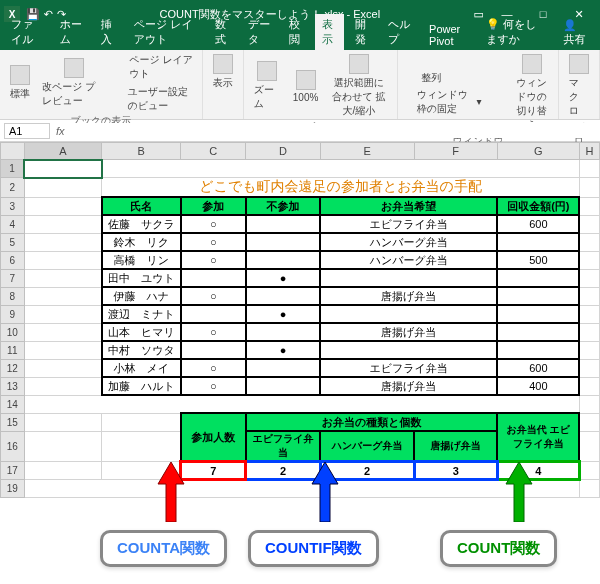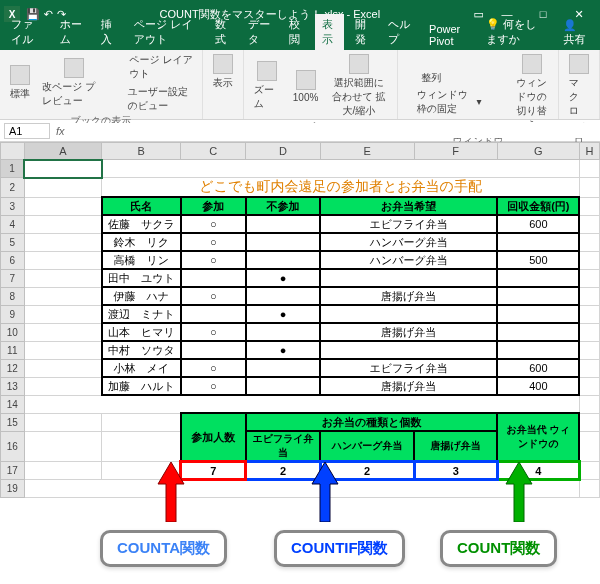--- a/index.html
+++ b/index.html
@@ -326,21 +326,21 @@
           <th class="rowh">14</th>
           <td colspan="7"></td>
           <td></td>
         </tr>
   <tr>
           <th class="rowh">15</th>
           <td></td>
           <td></td>
     <td class="sumhdr" rowspan="2">参加人数</td>
     <td class="sumhdr" colspan="3">お弁当の種類と個数</td>
-    <td class="sumhdr" rowspan="2" style="font-size:10px">お弁当代 ウィンドウの</td>
+    <td class="sumhdr" rowspan="2" style="font-size:10px">お弁当代 エビフライ弁当</td>
     <td></td>
         </tr>
   <tr>
           <th class="rowh">16</th>
           <td></td>
           <td></td>
     <td class="sumhdr" style="font-size:10px">エビフライ弁当</td>
     <td class="sumhdr" style="font-size:10px">ハンバーグ弁当</td>
     <td class="sumhdr" style="font-size:10px">唐揚げ弁当</td>
     <td></td>
@@ -375,14 +375,14 @@
       <polygon points="17,0 30,22 22,22 22,60 12,60 12,22 4,22" fill="#0040ff" stroke="#003" stroke-width="1"></polygon>
     </svg>
 </div>
 <div class="arrow" style="left:502px;top:462px">
   <svg viewBox="0 0 34 60">
       <polygon points="17,0 30,22 22,22 22,60 12,60 12,22 4,22" fill="#00b000" stroke="#060" stroke-width="1"></polygon>
     </svg>
 </div>
 
 <div class="flabel red" style="left:100px;top:530px">COUNTA関数</div>
-<div class="flabel blue" style="left:274px;top:530px">COUNTIF関数</div>
+<div class="flabel blue" style="left:248px;top:530px">COUNTIF関数</div>
 <div class="flabel green" style="left:440px;top:530px">COUNT関数</div>
 
 </body></html>

